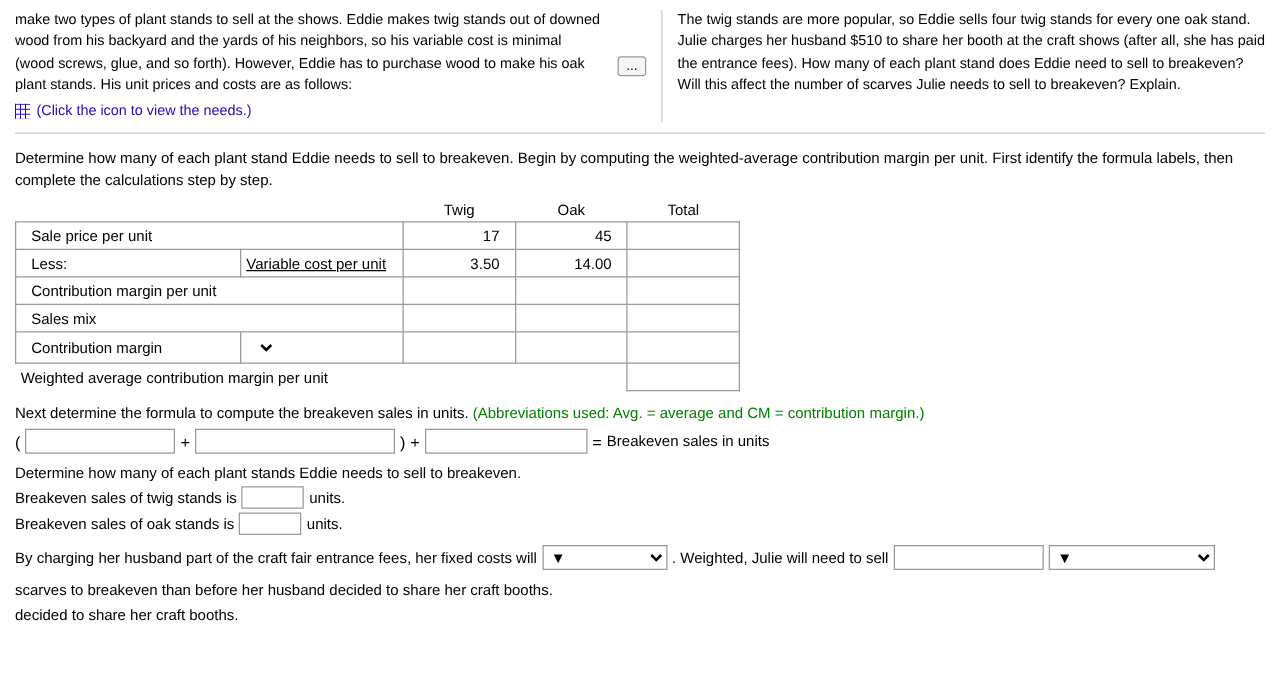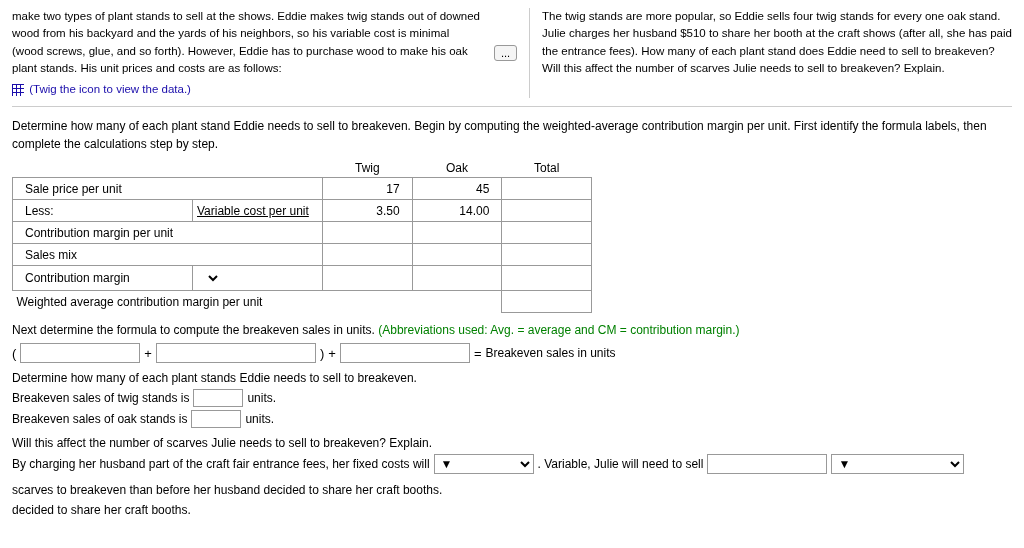--- a/index.html
+++ b/index.html
@@ -230,21 +230,21 @@
 <body>
 
 <div class="page">
 
   <div class="top-section">
     <div class="top-left">
       <p>make two types of plant stands to sell at the shows. Eddie makes twig stands out of downed wood from his backyard and the yards of his neighbors, so his variable cost is minimal (wood screws, glue, and so forth). However, Eddie has to purchase wood to make his oak plant stands. His unit prices and costs are as follows:</p>
       <p style="margin-top:4px;">
         <a class="icon-link">
           <span class="grid-icon"></span>
-          <span>(Twig the icon to view the data.)</span>
+          <span>(Click the icon to view the needs.)</span>
         </a>
       </p>
     </div>
     <div class="divider-row" style="display:flex;align-items:center;">
       <button class="ellipsis-btn">...</button>
     </div>
     <div class="top-right">
       <p>The twig stands are more popular, so Eddie sells four twig stands for every one oak stand. Julie charges her husband $510 to share her booth at the craft shows (after all, she has paid the entrance fees). How many of each plant stand does Eddie need to sell to breakeven? Will this affect the number of scarves Julie needs to sell to breakeven? Explain.</p>
     </div>
   </div>
@@ -341,30 +341,29 @@
       <span>units.</span>
     </div>
     <div class="breakeven-line">
       <span>Breakeven sales of oak stands is</span>
       <input type="text" style="">
       <span>units.</span>
     </div>
   </div>
 
   <div class="julie-section">
-    <p style="margin-bottom:4px;">Will this affect the number of scarves Julie needs to sell to breakeven? Explain.</p>
     <div class="julie-line">
       <span>By charging her husband part of the craft fair entrance fees, her fixed costs will</span>
       <select>
         <option>▼</option>
         <option>increase</option>
         <option>decrease</option>
         <option>not change</option>
       </select>
-      <span>. Variable, Julie will need to sell</span>
+      <span>. Weighted, Julie will need to sell</span>
       <input type="text" style="">
       <select>
         <option>▼</option>
         <option>more</option>
         <option>fewer</option>
         <option>the same number of</option>
       </select>
       <span>scarves to breakeven than before her husband decided to share her craft booths.</span>
     </div>
     <p class="decided-line" style="margin-top:2px;">decided to share her craft booths.</p>

